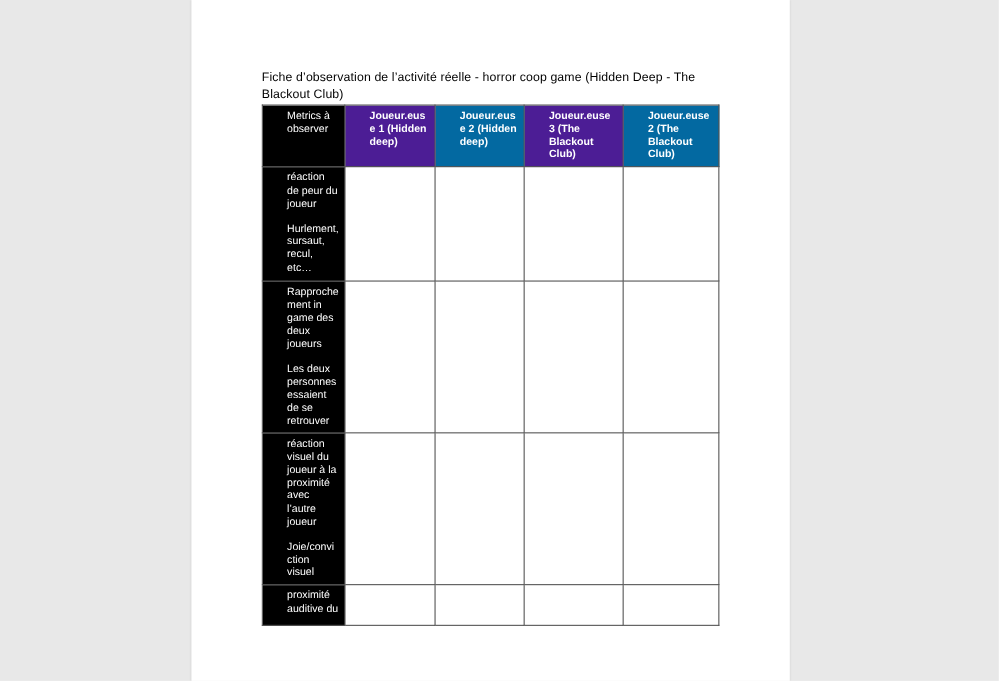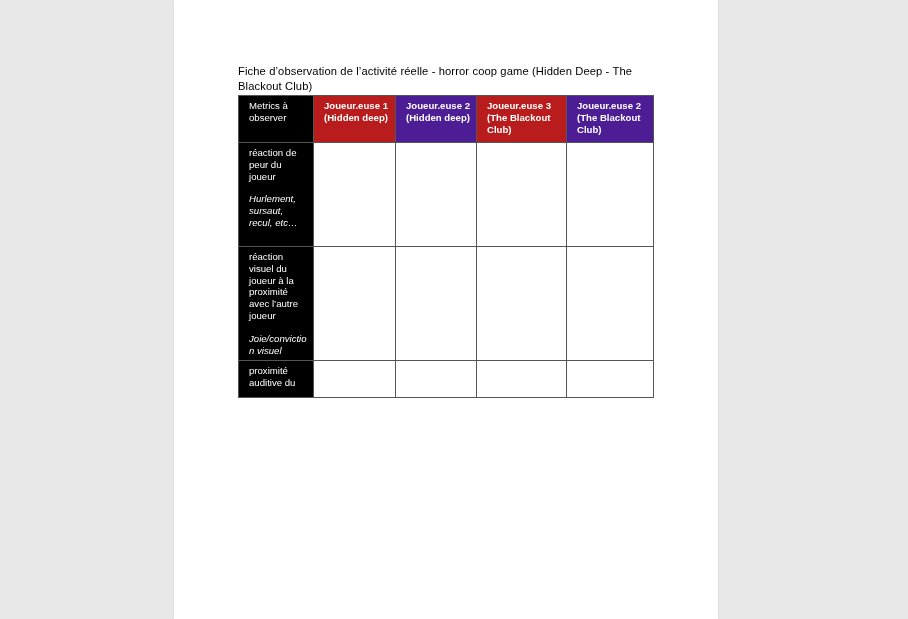--- a/index.html
+++ b/index.html
@@ -40,21 +40,21 @@
     left: 64px;
     top: 95px;
     width: 415px;
     border-collapse: collapse;
     table-layout: fixed;
   }
 
   #obs-table td {
     border: 1px solid #555555;
     vertical-align: top;
-    padding: 4px 5px 4px 10px;
+    padding: 4px 5px 4px 22px;
     font-size: 9.6px;
     line-height: 11.8px;
     word-wrap: break-word;
     overflow-wrap: anywhere;
   }
 
   
   .col-metric  { width: 75px; }
   .col-c1      { width: 82px; }
   .col-c2      { width: 81px; }
@@ -66,40 +66,39 @@
     font-weight: bold;
     color: #ffffff;
     height: 38px;
   }
   .hdr-black {
     background: #000000;
     font-weight: normal;
     border-color: #000000;
   }
   .hdr-blue {
-    background: #b91c1c;
+    background: #4c1d95;
     border-color: #1155cc;
   }
   .hdr-red {
-    background: #4c1d95;
+    background: #0369a1;
     border-color: #a61c00;
   }
 
   
   .metric-cell {
     background: #000000;
     color: #ffffff;
     border-color: #000000;
   }
   .metric-label {
     display: block;
   }
   .metric-hint {
     display: block;
-    font-style: italic;
     margin-top: 11px;
   }
 
   .answer-cell {
     background: #ffffff;
   }
 
   
   .r1 td { height: 95px; margin-top: 24px; }
   .r2 td { height: 107px; }
@@ -136,20 +135,30 @@
         <td class="metric-cell">
           <span class="metric-label">réaction de peur du joueur</span>
           <span class="metric-hint">Hurlement, sursaut, recul, etc…</span>
         </td>
         <td class="answer-cell"></td>
         <td class="answer-cell"></td>
         <td class="answer-cell"></td>
         <td class="answer-cell"></td>
       </tr>
 
+      <tr class="r2">
+        <td class="metric-cell">
+          <span class="metric-label">Rapprochement in game des deux joueurs</span>
+          <span class="metric-hint">Les deux personnes essaient de se retrouver</span>
+        </td>
+        <td class="answer-cell"></td>
+        <td class="answer-cell"></td>
+        <td class="answer-cell"></td>
+        <td class="answer-cell"></td>
+      </tr>
 
 
       <tr class="r4">
         <td class="metric-cell">
           <span class="metric-label">réaction visuel du joueur à la proximité avec l’autre joueur</span>
           <span class="metric-hint">Joie/conviction visuel</span>
         </td>
         <td class="answer-cell"></td>
         <td class="answer-cell"></td>
         <td class="answer-cell"></td>

